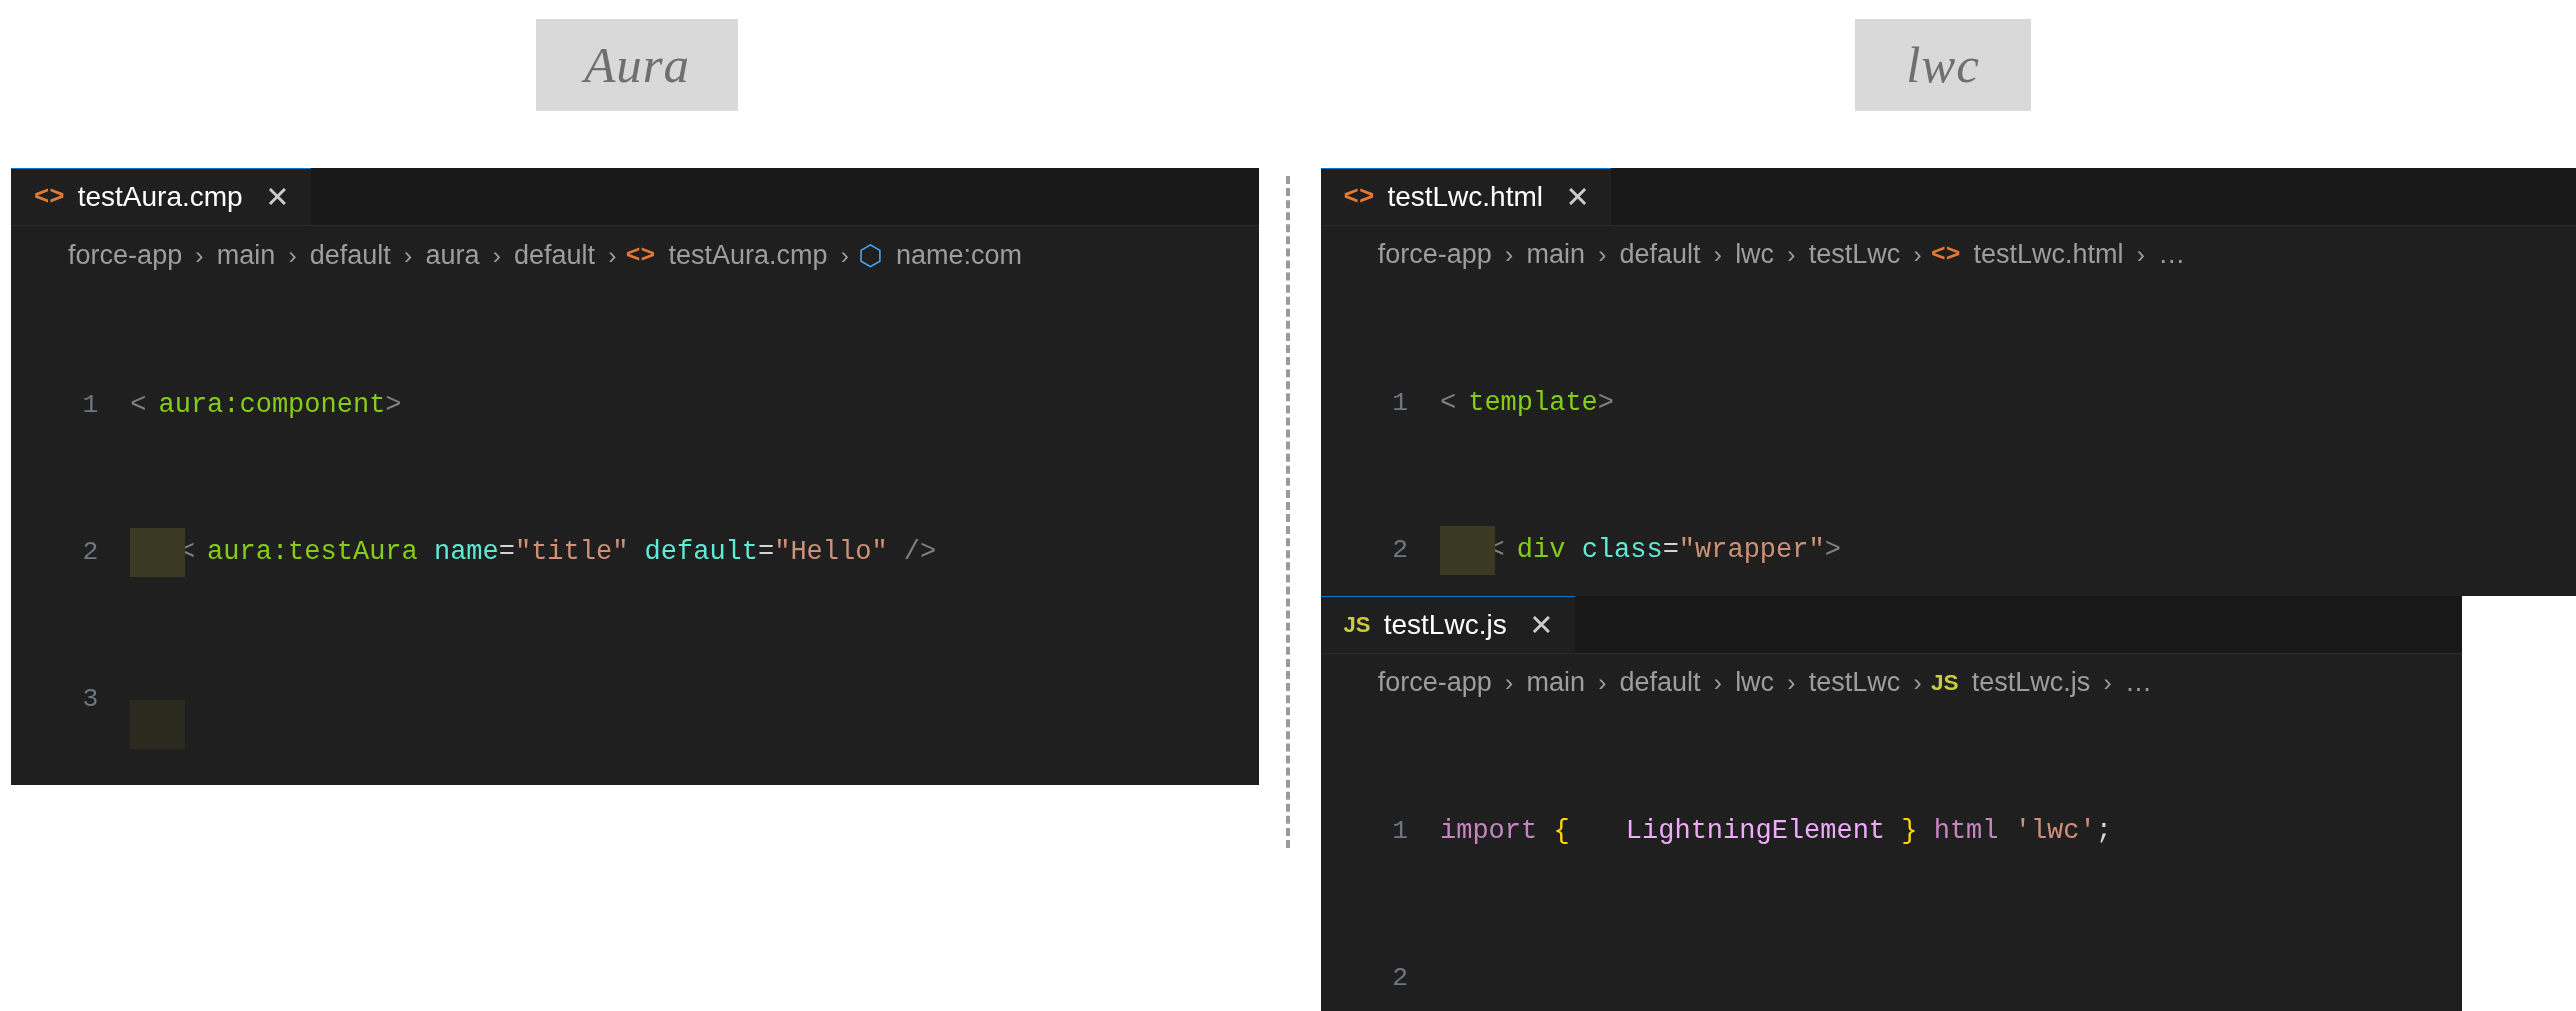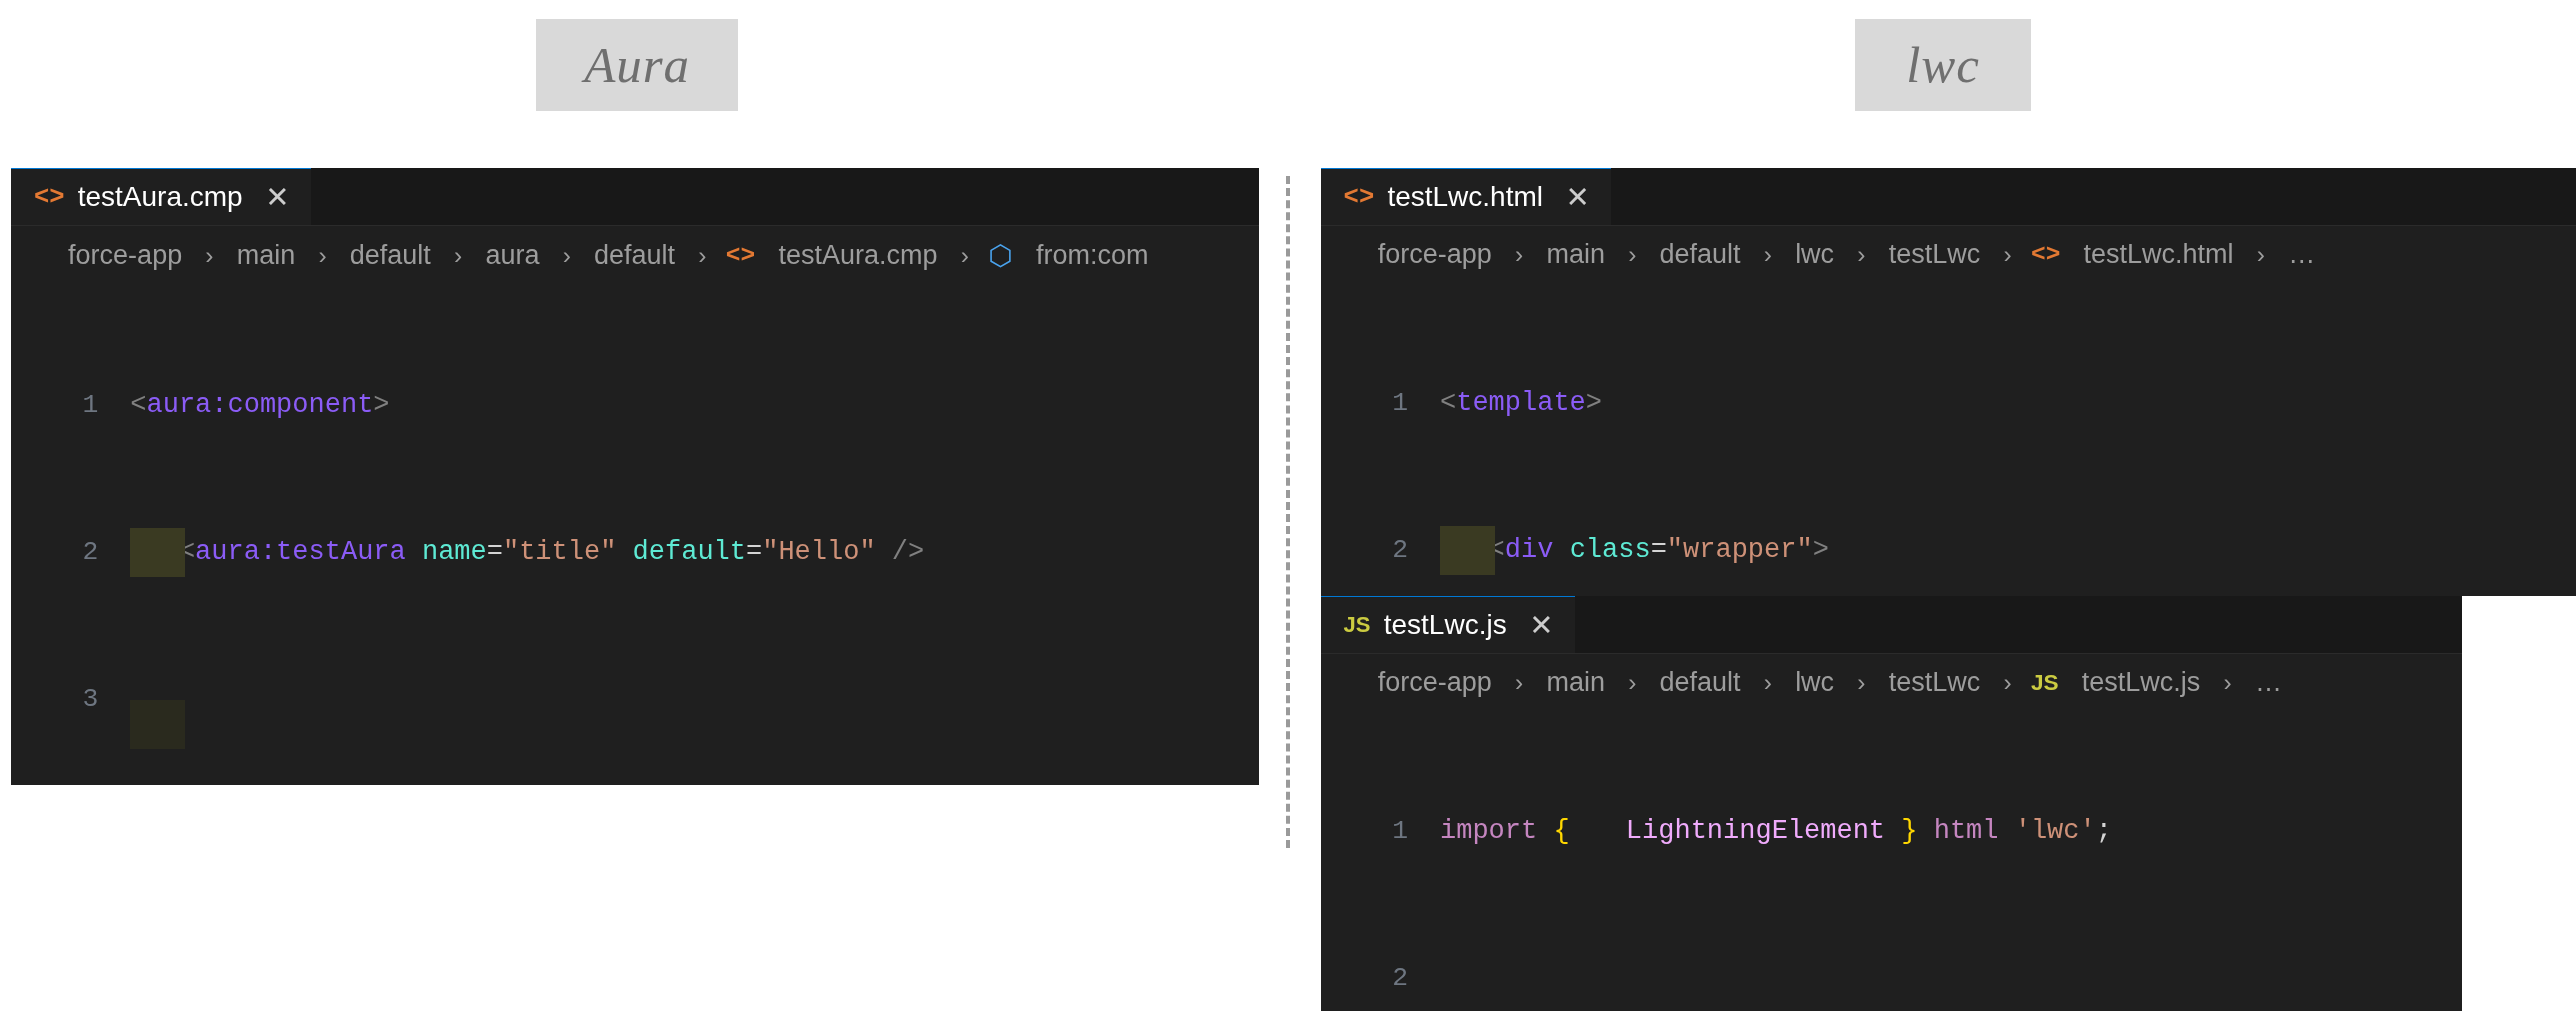--- a/index.html
+++ b/index.html
@@ -17,35 +17,35 @@
   #lwc-js-editor{left:1321px;top:596px;width:1141px;height:415px;}
 
   .tabbar{height:57px;background:#181818;position:relative;border-bottom:0.9px solid #2b2b2b;}
   .tab{display:inline-flex;align-items:center;height:57px;padding:0 21px 0 22.6px;background:#1f1f1f;gap:13.2px;box-sizing:border-box;border-top:1.9px solid #0078d4;}
   .tab-ico{font-family:"Liberation Mono",monospace;font-size:25.5px;font-weight:bold;}
   .tab-ico.html{color:#e37933;}
   .tab-ico.js{color:#cbcb41;font-family:"Liberation Sans",sans-serif;font-size:22px;font-weight:bold;}
   .tab-title{color:#ffffff;font-size:28px;white-space:nowrap;}
   .tab-close{color:#cccccc;font-size:29px;margin-left:9.4px;line-height:1;}
 
-  .breadcrumb{padding:13.2px 0 11.3px 53px;color:#9d9d9d;font-size:27px;white-space:nowrap;display:flex;align-items:center;gap:10px;}
+  .breadcrumb{padding:13.2px 0 11.3px 53px;color:#9d9d9d;font-size:27px;white-space:nowrap;display:flex;align-items:center;gap:0;}
   .breadcrumb .seg{margin:0 3.8px;}
   .breadcrumb .sep{color:#9d9d9d;margin:0 9.4px;font-size:24.5px;}
   .bc-ico-html{color:#e37933;font-family:"Liberation Mono",monospace;font-weight:bold;font-size:24.5px;margin-right:9.4px;}
   .bc-ico-js{color:#cbcb41;font-weight:bold;font-size:22.6px;margin-right:9.4px;}
   .bc-ico-cube{color:#4aa4ef;font-size:28px;margin-right:9.4px;}
 
   .code{font-family:"Liberation Mono",monospace;font-size:27px;line-height:49px;white-space:pre;position:relative;}
   .row{position:relative;height:49px;display:flex;align-items:center;}
   .ln{width:87px;text-align:right;color:#6e7681;flex:none;padding-right:0;font-size:26.4px;}
   .ctext{padding-left:32px;position:relative;flex:1;}
 
   .ind{position:absolute;top:0;height:49px;background:#3a3a22;}
 
-  .t-tag{color:#8b5cf6;}
+  .t-tag{color:#84cc16;margin-left:12px;}
   .t-brk{color:#808080;}
   .t-attr{color:#5eead4;}
   .t-str{color:#ce9178;}
   .t-eq{color:#d4d4d4;}
   .t-plain{color:#d4d4d4;}
   .t-kw{color:#c586c0;text-align:center;}
   .t-cls{color:#f0abfc;margin-left:40px;}
   .t-curly{color:#ffd700;}
 </style>
 </head>
@@ -77,21 +77,21 @@
     <span class="seg">default</span>
     <span class="sep">›</span>
     <span class="seg">aura</span>
     <span class="sep">›</span>
     <span class="seg">default</span>
     <span class="sep">›</span>
     <span class="bc-ico-html">&lt;&gt;</span>
     <span class="seg">testAura.cmp</span>
     <span class="sep">›</span>
     <span class="bc-ico-cube">⬡</span>
-    <span class="seg">from:com</span>
+    <span class="seg">name:com</span>
   </div>
 
   <div class="code">
     <div class="row">
       <span class="ln">1</span>
       <span class="ctext"><span class="t-brk">&lt;</span><span class="t-tag">aura:component</span><span class="t-brk">&gt;</span></span>
     </div>
     <div class="row">
       <span class="ln">2</span>
       <span class="ctext"><span class="ind" style="left:32px;width:55px;"></span>   <span class="t-brk">&lt;</span><span class="t-tag">aura:testAura</span> <span class="t-attr">name</span><span class="t-eq">=</span><span class="t-str">"title"</span> <span class="t-attr">default</span><span class="t-eq">=</span><span class="t-str">"Hello"</span> <span class="t-brk">/&gt;</span></span>

